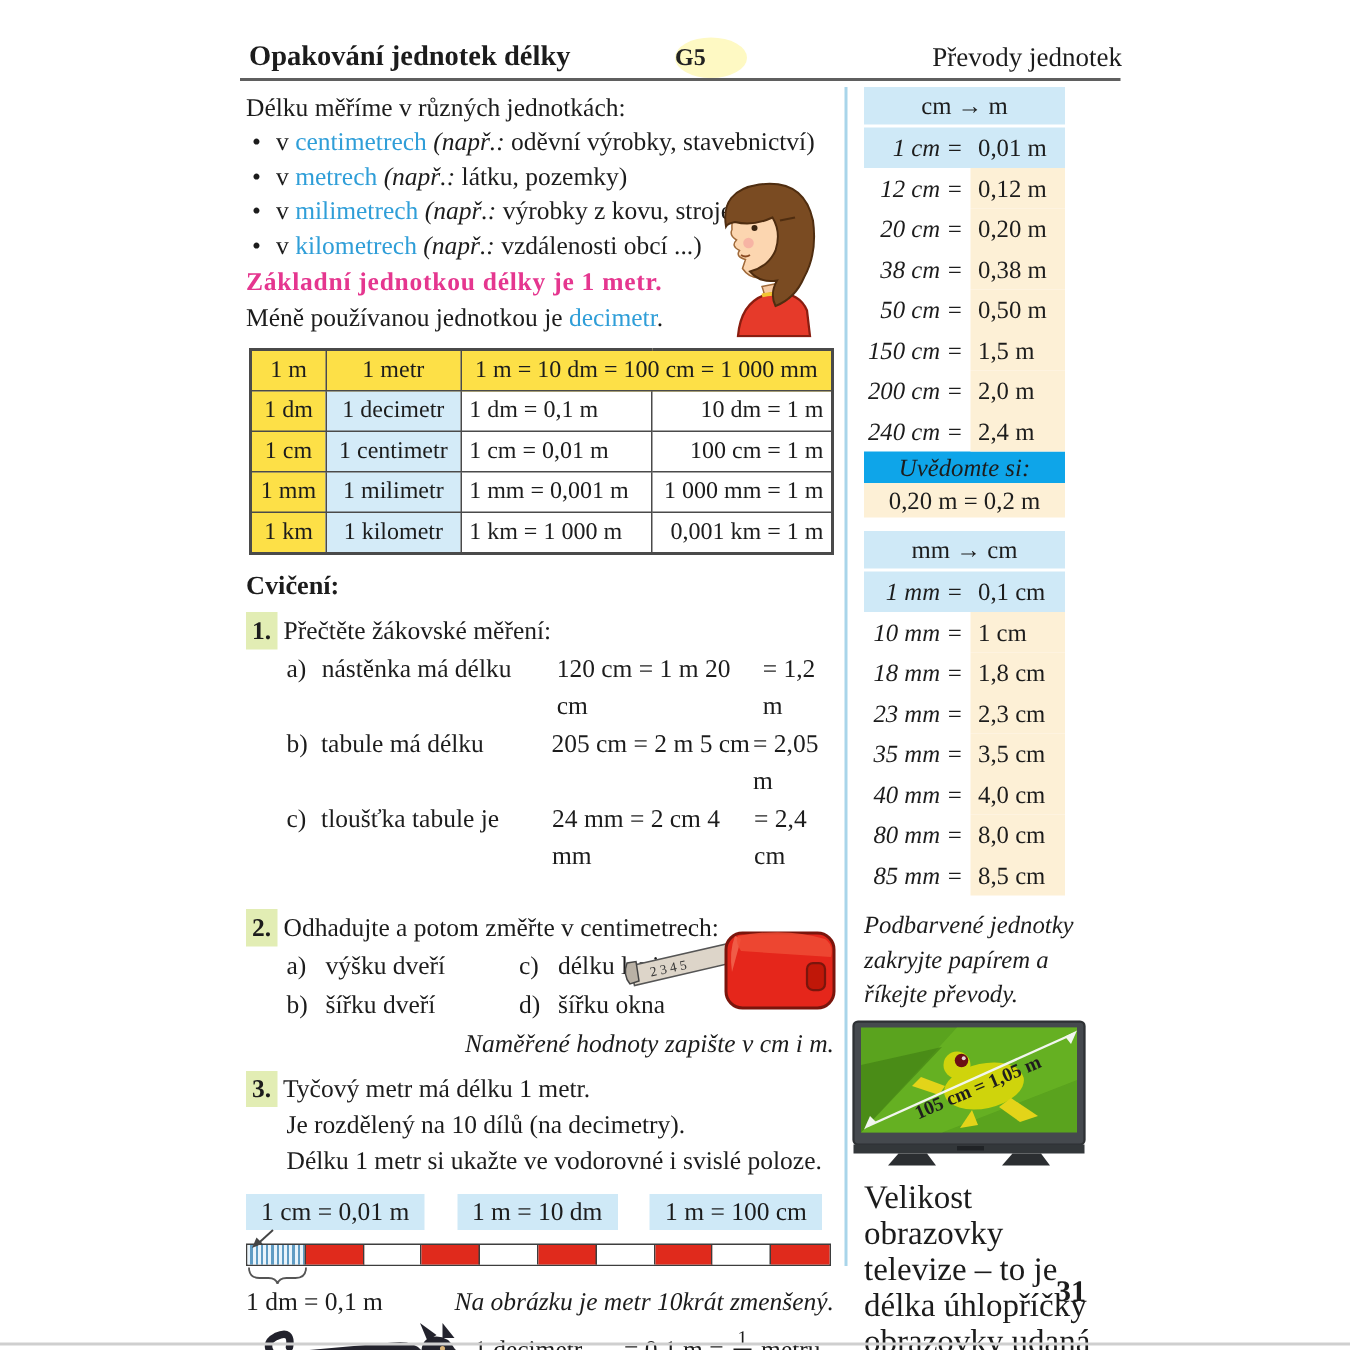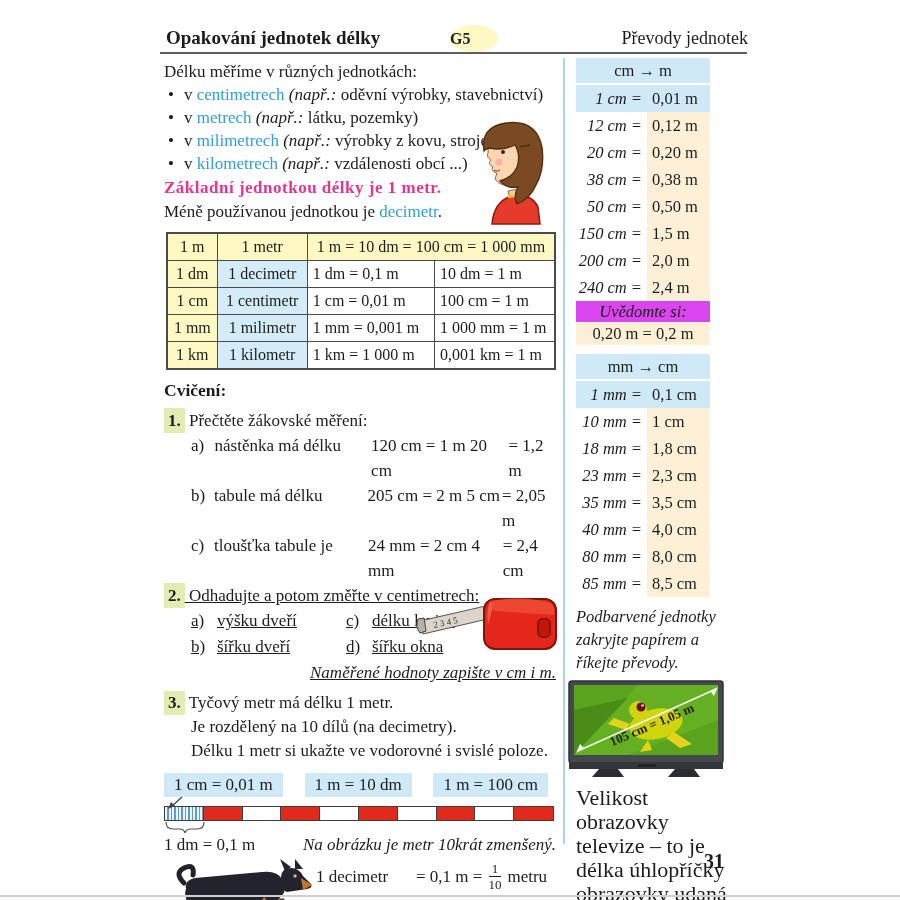--- a/index.html
+++ b/index.html
@@ -25,36 +25,36 @@
   .lead{line-height:23px;}
   .bullet-line{line-height:23px;}
   .bullet-line .b{display:inline-block;width:16px;padding-left:4px;}
   .basic{line-height:24px;margin-top:1px;}
   .less{line-height:23px;}
 
   
   table.ut{border-collapse:collapse;margin:9px 0 10px 2px;font-size:16px;}
   table.ut td{border:1px solid #4a4a4a;height:26px;padding:0 5px;white-space:nowrap;}
   table.ut{border:2px solid #4a4a4a;}
-  td.pink{background:#fef9c3;text-align:center;}
+  td.pink{background:#fde047;text-align:center;}
   td.blue{background:#d4ebf8;text-align:center;}
   td.c1{width:42px;text-align:center;}
   td.c2{width:92px;text-align:center;}
   td.c3{width:128px;}
-  td.c4{width:112px;text-align:left;}
+  td.c4{width:112px;text-align:right;}
   td.span{text-align:center;}
 
   .cv-title{font-weight:bold;margin:4px 0 7px 0;font-size:17.5px;}
   .exnum{background:#e2edb4;font-weight:bold;padding:0 4px;display:inline-block;}
   .ex-head{line-height:25px;}
   .ex1-item{display:flex;line-height:25px;}
   .ex1-item .sub{width:26px;margin-left:27px;}
   .ex1-item .t{width:150px;}
   .ex1-item .m{width:152px;margin-left:21px;}
-  .ex2{position:relative;margin-top:0;text-decoration:underline;}
+  .ex2{position:relative;margin-top:23px;}
   .ex2-row{display:flex;line-height:26px;}
   .ex2-row .sub{width:26px;margin-left:27px;}
   .ex2-row .t2{width:102px;}
   .ex2-note{font-style:italic;text-align:right;line-height:24px;margin-top:1px;}
   .tape{position:absolute;left:250px;top:2px;}
   .ex3{margin-top:6px;}
   .ex3 div{line-height:24px;}
   .ex3 .ind{margin-left:27px;}
 
   
@@ -84,21 +84,21 @@
   .frac .den{padding-top:2px;}
 
   
   .s-table{width:134px;}
   .s-head{background:#cfe9f7;text-align:center;height:25px;line-height:25px;margin-bottom:2px;}
   .s-row{display:flex;height:27px;line-height:27px;}
   .s-row .l{width:66px;text-align:right;padding-right:5px;white-space:nowrap;font-style:italic;}
   .s-row .v{flex:1;background:#fdf0d6;padding-left:5px;white-space:nowrap;}
   .s-row.first{background:#cfe9f7;}
   .s-row.first .v{background:transparent;}
-  .s-note1{background:#d946ef;text-align:center;font-style:italic;height:21px;line-height:21px;width:134px;}
+  .s-note1{background:#0ea5e9;text-align:center;font-style:italic;height:21px;line-height:21px;width:134px;}
   .s-note2{background:#fdf0d6;text-align:center;height:23px;line-height:23px;width:134px;}
   .mm-gap{height:9px;}
   .side-note{font-style:italic;line-height:23px;margin:8px 0 6px 0;width:158px;}
   .tv{margin:2px 0 4px -8px;display:block;}
   .tv-caption{line-height:24px;width:162px;font-size:22px;}
   .pageno{position:absolute;left:694px;top:850px;font-weight:bold;font-size:20px;width:30px;text-align:right;}
 </style>
 </head>
 <body>
 

